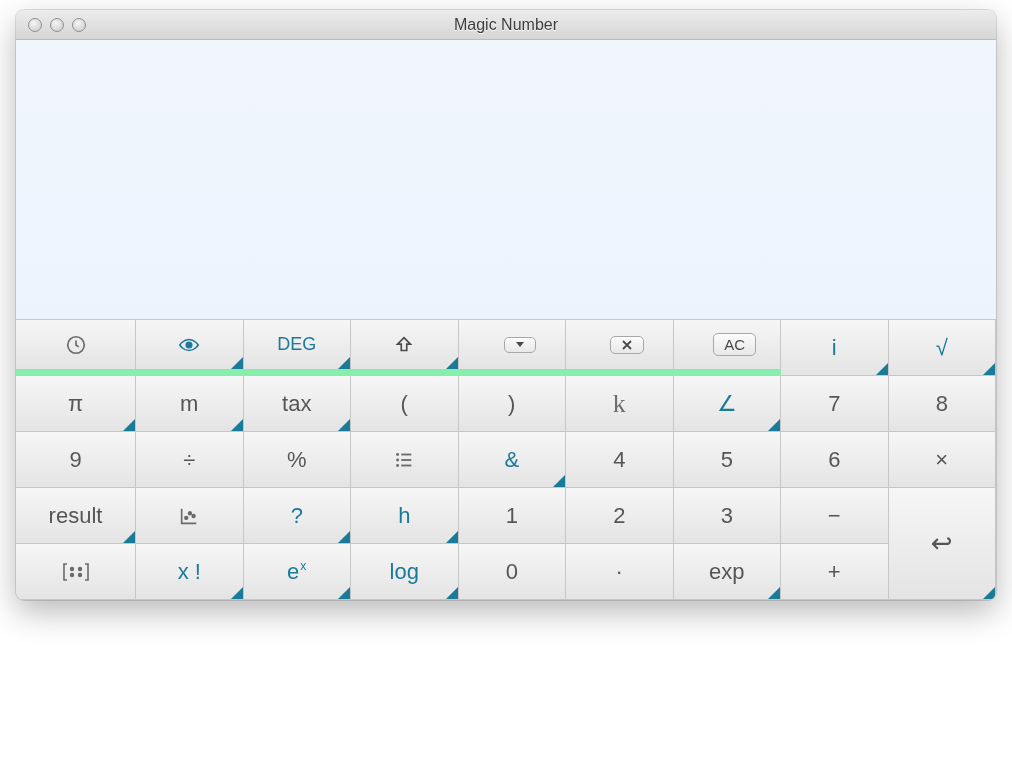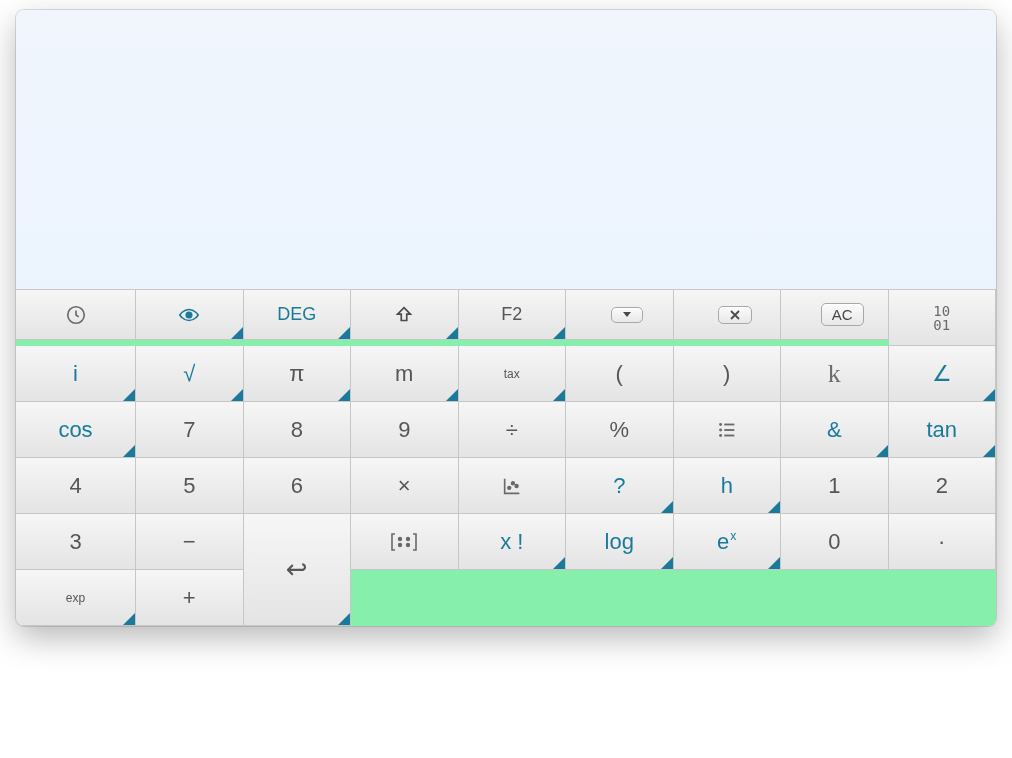--- a/index.html
+++ b/index.html
@@ -92,26 +92,34 @@
     display: inline-flex;
     align-items: center;
     box-shadow: inset 0 1px 0 #fff;
     margin-left: 16px;
   }
   .sup { font-size: 0.55em; vertical-align: super; margin-left: 1px; }
   .bits { font-family: monospace; font-size: 14px; line-height: 1; text-align: left; color:#6a6a6a;}
   .icon-svg { width: 22px; height: 22px; }
   .key svg { display:block; }
   .tall { grid-row: span 2; height: auto; }
-  .small-txt { font-size: 12px; }
+  .small-txt { font-size: 22px; }
 </style>
 </head>
 <body>
 
 <div class="window">
+  <div class="titlebar">
+    <div class="traffic">
+      <div class="tl"></div>
+      <div class="tl"></div>
+      <div class="tl"></div>
+    </div>
+    <div class="title">Magic Number</div>
+  </div>
 
   <div class="display"></div>
 
   <div class="keys">
 
     <div class="key func side">
       <svg class="icon-svg" viewBox="0 0 24 24" fill="none" stroke="#6a6a6a" stroke-width="1.8">
         <circle cx="12" cy="12" r="9"></circle>
           <path d="M12 7v5l3 2"></path>
       </svg>
@@ -123,47 +131,38 @@
       </svg>
     </div>
     <div class="key func blue corner">
         <span>DEG</span>
       </div>
     <div class="key func gray corner">
       <svg class="icon-svg" viewBox="0 0 24 24" fill="none" stroke="#4a4a4a" stroke-width="1.8">
         <path d="M12 4l7 7h-4v7H9v-7H5l7-7z"></path>
       </svg>
     </div>
-    <div class="key func gray corner">
-        <span>F2</span>
-      </div>
     <div class="key func">
       <span class="pill">
         <svg width="10" height="10" viewBox="0 0 10 10">
             <path d="M1 2l4 5 4-5z" fill="#4a4a4a"></path>
           </svg>
       </span>
     </div>
     <div class="key func">
       <span class="pill">
         <svg width="12" height="12" viewBox="0 0 12 12" stroke="#4a4a4a" stroke-width="1.8">
             <path d="M2 2l8 8M10 2L2 10"></path>
           </svg>
       </span>
     </div>
     <div class="key func">
       <span class="pill">AC</span>
     </div>
 
-    <div class="key side">
-      <div class="bits">
-        <div>10</div>
-        <div>01</div>
-      </div>
-    </div>
     <div class="key blue corner">
         <span>i</span>
       </div>
     <div class="key blue corner">
         <span>√</span>
       </div>
     <div class="key gray corner">
         <span>π</span>
       </div>
     <div class="key gray corner">
@@ -177,23 +176,20 @@
       </div>
     <div class="key gray">
         <span>)</span>
       </div>
 
     <div class="key side" style="font-family:Georgia,serif;font-size:26px;">
         <span>k</span>
       </div>
     <div class="key blue corner">
         <span>∠</span>
-      </div>
-    <div class="key blue corner">
-        <span>cos</span>
       </div>
     <div class="key gray">
         <span>7</span>
       </div>
     <div class="key gray">
         <span>8</span>
       </div>
     <div class="key gray">
         <span>9</span>
       </div>
@@ -210,34 +206,34 @@
           <rect x="9" y="5" width="11" height="2"></rect>
         <circle cx="5" cy="12" r="1.6"></circle>
           <rect x="9" y="11" width="11" height="2"></rect>
         <circle cx="5" cy="18" r="1.6"></circle>
           <rect x="9" y="17" width="11" height="2"></rect>
       </svg>
     </div>
     <div class="key blue corner">
         <span>&amp;</span>
       </div>
-    <div class="key blue corner">
-        <span>tan</span>
-      </div>
     <div class="key gray">
         <span>4</span>
       </div>
     <div class="key gray">
         <span>5</span>
       </div>
     <div class="key gray">
         <span>6</span>
       </div>
     <div class="key gray">
         <span>×</span>
+      </div>
+    <div class="key gray corner small-txt">
+        <span>result</span>
       </div>
 
     <div class="key side">
       <svg class="icon-svg" viewBox="0 0 24 24" fill="none" stroke="#6a6a6a" stroke-width="1.8">
         <path d="M4 4v16h16"></path>
           <circle cx="9" cy="14" r="1.5" fill="#6a6a6a"></circle>
           <circle cx="13" cy="9" r="1.5" fill="#6a6a6a"></circle>
           <circle cx="17" cy="12" r="1.5" fill="#6a6a6a"></circle>
       </svg>
     </div>
@@ -270,25 +266,25 @@
         <circle cx="10" cy="7" r="1.4"></circle>
           <circle cx="18" cy="7" r="1.4"></circle>
         <circle cx="10" cy="13" r="1.4"></circle>
           <circle cx="18" cy="13" r="1.4"></circle>
       </svg>
     </div>
     <div class="key blue corner">
         <span>x !</span>
       </div>
     <div class="key blue corner">
+      <span><span>e</span><span class="sup">x</span></span>
+    </div>
+    <div class="key blue corner">
         <span>log</span>
       </div>
-    <div class="key blue corner">
-      <span><span>e</span><span class="sup">x</span></span>
-    </div>
     <div class="key gray">
         <span>0</span>
       </div>
     <div class="key gray">
         <span>·</span>
       </div>
     <div class="key gray corner small-txt">
         <span>exp</span>
       </div>
     <div class="key gray">

